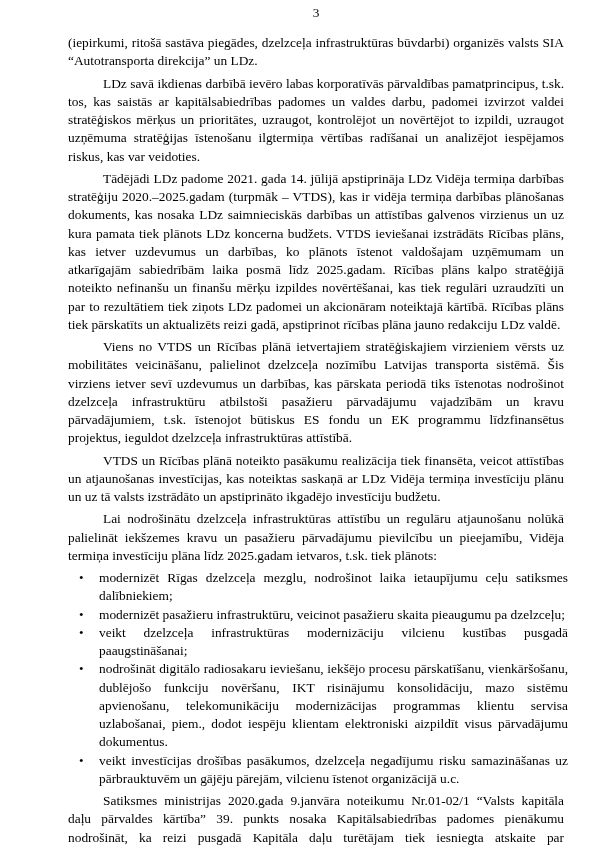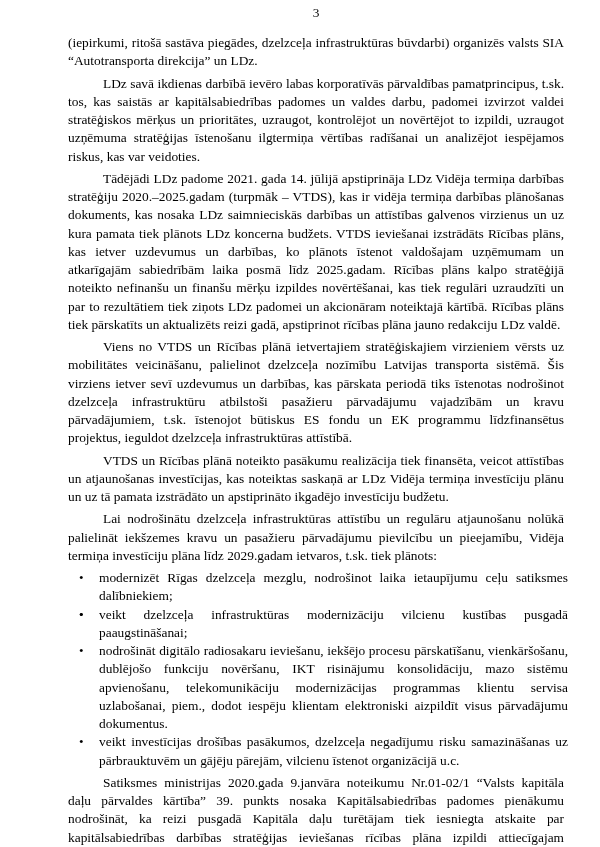--- a/index.html
+++ b/index.html
@@ -21,30 +21,31 @@
 </head>
 <body>
 
 <div class="page">
   <div class="page-number">3</div>
 
   <p>(iepirkumi, ritošā sastāva piegādes, dzelzceļa infrastruktūras būvdarbi) organizēs valsts SIA “Autotransporta direkcija” un LDz.</p>
   <p class="indent">LDz savā ikdienas darbībā ievēro labas korporatīvās pārvaldības pamatprincipus, t.sk. tos, kas saistās ar kapitālsabiedrības padomes un valdes darbu, padomei izvirzot valdei stratēģiskos mērķus un prioritātes, uzraugot, kontrolējot un novērtējot to izpildi, uzraugot uzņēmuma stratēģijas īstenošanu ilgtermiņa vērtības radīšanai un analizējot iespējamos riskus, kas var veidoties.</p>
   <p class="indent">Tādējādi LDz padome 2021. gada 14. jūlijā  apstiprināja LDz Vidēja termiņa darbības stratēģiju 2020.–2025.gadam (turpmāk – VTDS), kas ir vidēja termiņa darbības plānošanas dokuments, kas nosaka LDz saimnieciskās darbības un attīstības galvenos virzienus un uz kura pamata tiek plānots LDz koncerna budžets. VTDS ieviešanai izstrādāts Rīcības plāns, kas ietver uzdevumus un darbības, ko plānots īstenot valdošajam uzņēmumam un atkarīgajām sabiedrībām laika posmā līdz 2025.gadam. Rīcības plāns kalpo stratēģijā noteikto nefinanšu un finanšu mērķu izpildes novērtēšanai, kas tiek regulāri uzraudzīti un par to rezultātiem tiek ziņots LDz padomei un akcionāram noteiktajā kārtībā. Rīcības plāns tiek pārskatīts un aktualizēts reizi gadā, apstiprinot rīcības plāna jauno redakciju LDz valdē.</p>
   <p class="indent">Viens no VTDS un Rīcības plānā ietvertajiem stratēģiskajiem virzieniem vērsts uz mobilitātes veicināšanu, palielinot dzelzceļa nozīmību Latvijas transporta sistēmā. Šis virziens ietver sevī uzdevumus un darbības, kas pārskata periodā tiks īstenotas nodrošinot dzelzceļa infrastruktūru atbilstoši pasažieru pārvadājumu vajadzībām un kravu pārvadājumiem, t.sk. īstenojot būtiskus ES fondu un EK programmu līdzfinansētus projektus, ieguldot dzelzceļa infrastruktūras attīstībā.</p>
-  <p class="indent">VTDS un Rīcības plānā noteikto pasākumu realizācija tiek finansēta, veicot attīstības un atjaunošanas investīcijas, kas noteiktas saskaņā ar LDz Vidēja termiņa investīciju plānu un uz tā pamata izstrādāto un apstiprināto ikgadējo investīciju budžetu.</p>
-  <p class="indent">Lai nodrošinātu dzelzceļa infrastruktūras attīstību un regulāru atjaunošanu nolūkā palielināt iekšzemes kravu un pasažieru pārvadājumu pievilcību un pieejamību, Vidēja termiņa investīciju plāna līdz 2029.gadam ietvaros, t.sk. tiek plānots:</p>
+  <p class="indent">VTDS un Rīcības plānā noteikto pasākumu realizācija tiek finansēta, veicot attīstības un atjaunošanas investīcijas, kas noteiktas saskaņā ar LDz Vidēja termiņa investīciju plānu un uz tā valsts izstrādāto un apstiprināto ikgadējo investīciju budžetu.</p>
+  <p class="indent">Lai nodrošinātu dzelzceļa infrastruktūras attīstību un regulāru atjaunošanu nolūkā palielināt iekšzemes kravu un pasažieru pārvadājumu pievilcību un pieejamību, Vidēja termiņa investīciju plāna līdz 2025.gadam ietvaros, t.sk. tiek plānots:</p>
 
   <ul class="bullets">
     <li>
       <span class="dot">•</span>
       <span>modernizēt Rīgas dzelzceļa mezglu, nodrošinot laika ietaupījumu ceļu satiksmes dalībniekiem;</span>
     </li>
     <li>
       <span class="dot">•</span>
+      <span>modernizēt pasažieru infrastruktūru, veicinot pasažieru skaita pieaugumu pa dzelzceļu;</span>
     </li>
     <li>
       <span class="dot">•</span>
       <span>veikt dzelzceļa infrastruktūras modernizāciju vilcienu kustības pusgadā paaugstināšanai;</span>
     </li>
     <li>
       <span class="dot">•</span>
       <span>nodrošināt digitālo radiosakaru ieviešanu, iekšējo procesu pārskatīšanu, vienkāršošanu, dublējošo funkciju novēršanu, IKT risinājumu konsolidāciju, mazo sistēmu apvienošanu, telekomunikāciju modernizācijas programmas klientu servisa uzlabošanai, piem., dodot iespēju klientam elektroniski aizpildīt visus pārvadājumu dokumentus.</span>
     </li>
     <li>

